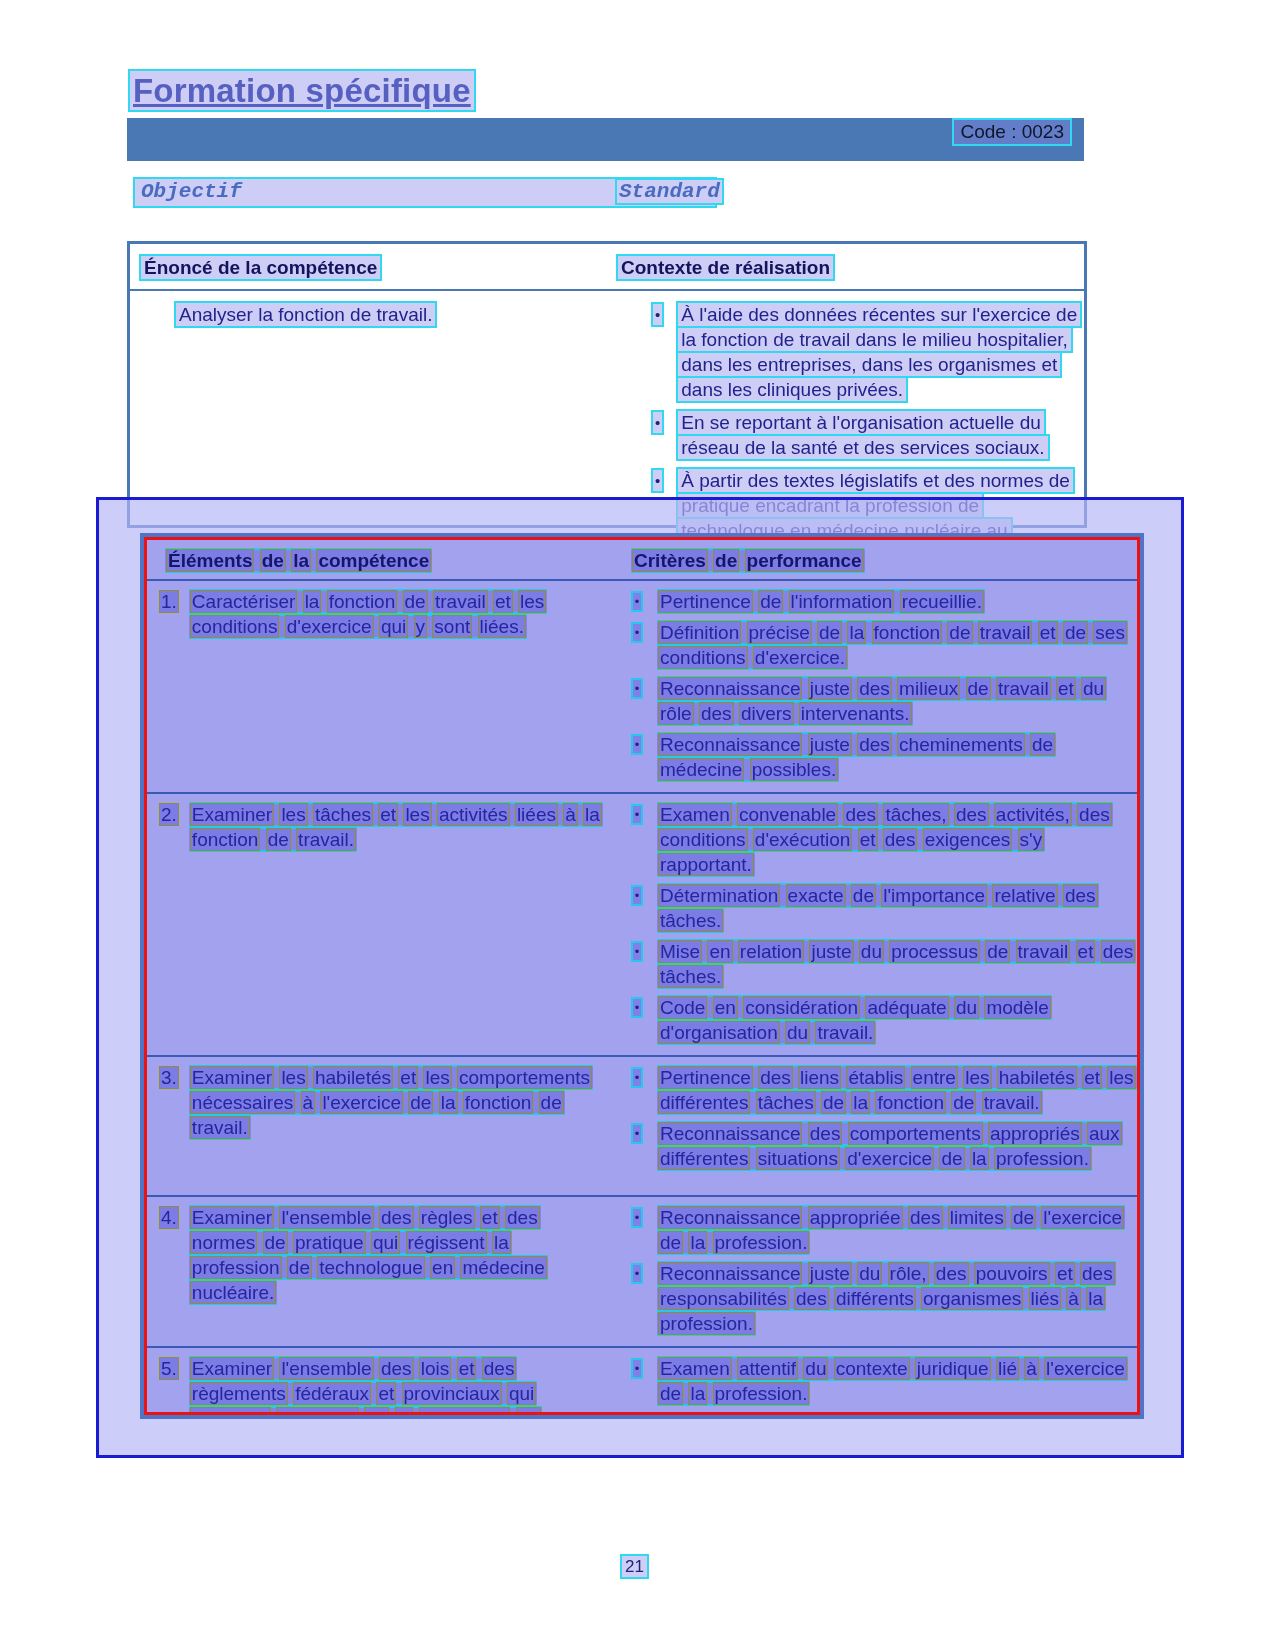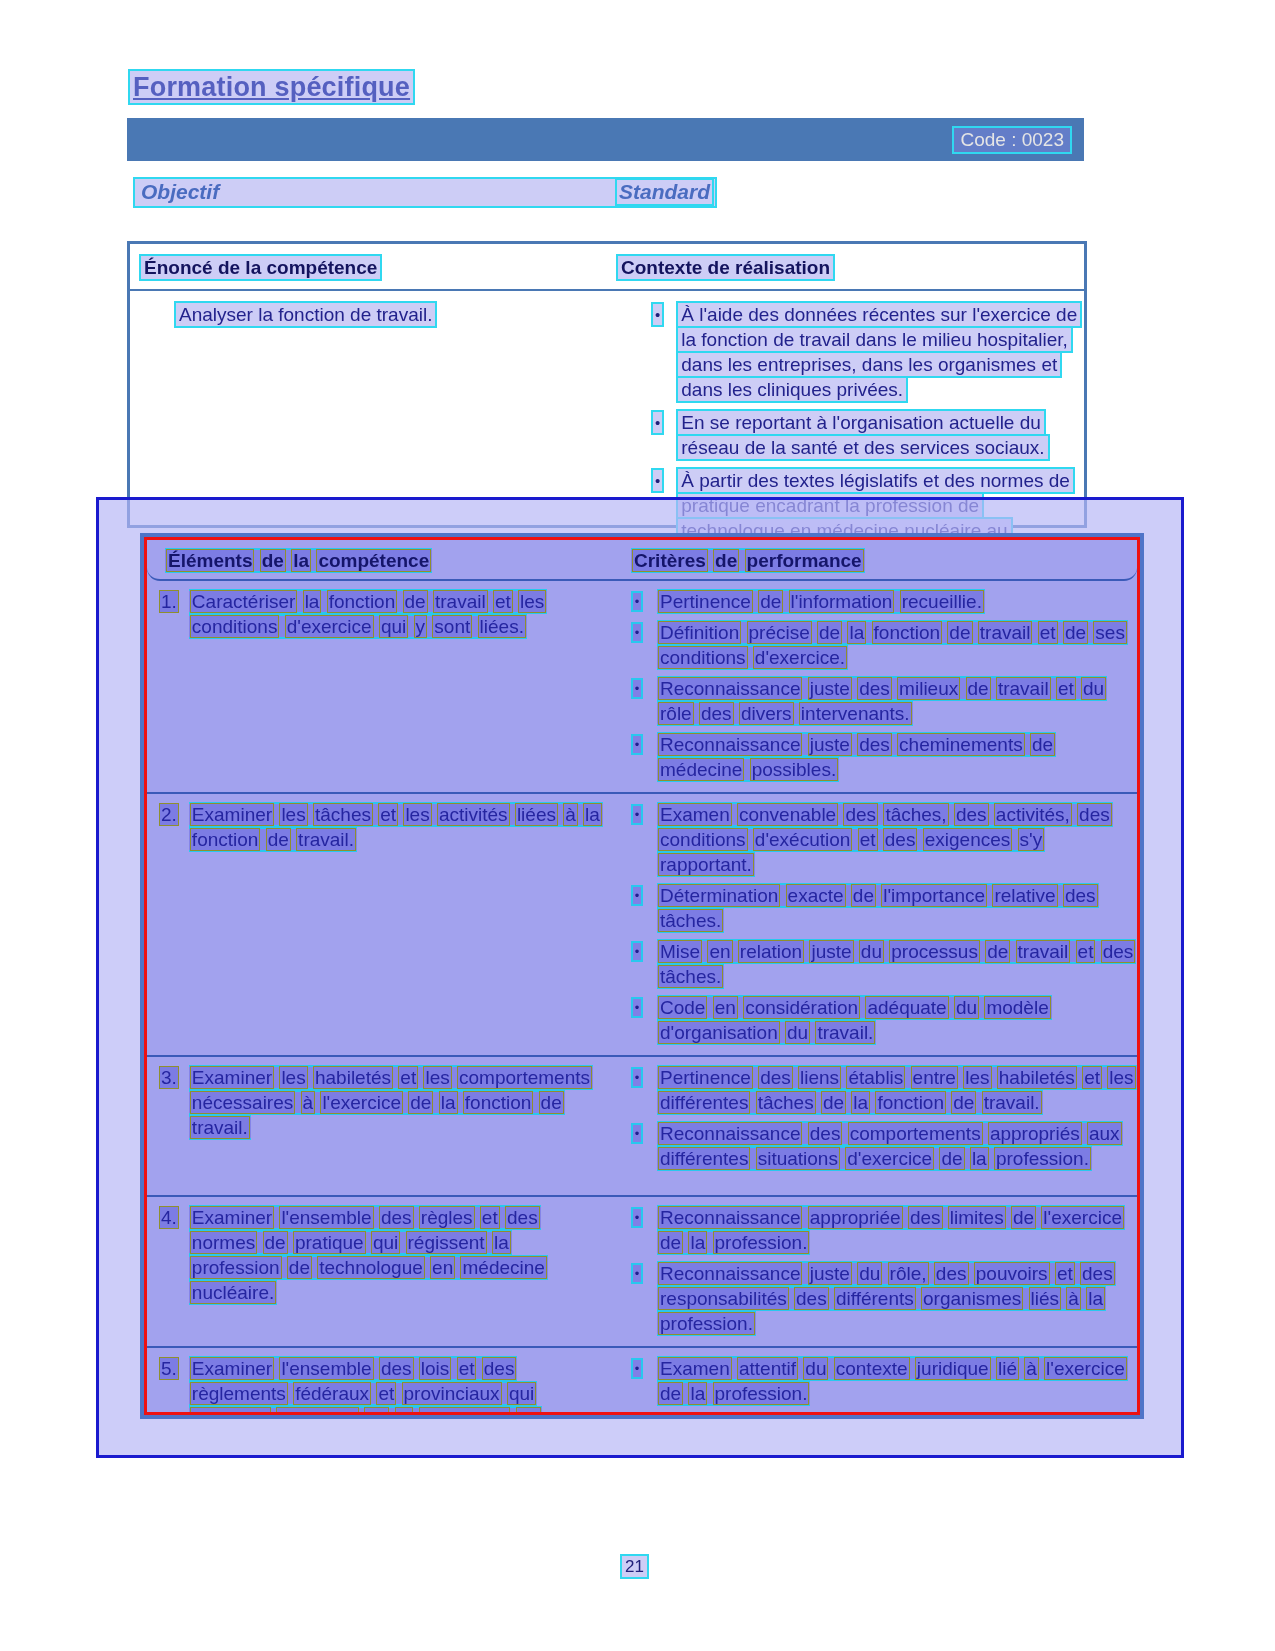--- a/index.html
+++ b/index.html
@@ -8,33 +8,33 @@
     font-family:"Liberation Sans", sans-serif;color:#22228c;overflow:hidden;
   }
   
   .hl{
     display:inline;background:#cdcdf6;border:2px solid #30d8f0;
     padding:1px 3px;-webkit-box-decoration-break:clone;box-decoration-break:clone;
   }
   
   .abs{position:absolute;}
   .page-title{
-    left:128px;top:72px;font-size:27px;font-weight:bold;color:#5560c0;
+    left:128px;top:72px;font-size:33px;font-weight:bold;color:#5560c0;
     text-decoration:underline;letter-spacing:0.2px;
   }
   .code-bar{
     left:127px;top:118px;width:957px;height:43px;background:#4a78b4;
   }
   .code-box{
-    position:absolute;right:12px;top:8px;font-size:19px;color:#e5e5e5;
+    position:absolute;right:12px;top:0;font-size:19px;color:#0f172a;
     background:rgba(130,130,225,0.45);border:2px solid #30d8f0;padding:1px 6px;
   }
   .obj-row{
     left:133px;top:177px;width:580px;height:27px;background:#cdcdf6;
-    border:2px solid #30d8f0;font-size:21px;font-weight:bold;font-style:italic;color:#4a6cc0;
+    border:2px solid #30d8f0;font-size:21px;font-weight:bold;font-style:italic;color:#4a6cc0;font-family:Liberation Mono, monospace;
   }
   .obj-label{position:absolute;left:6px;top:1px;}
   .std-label{position:absolute;left:480px;top:-1px;border:2px solid #30d8f0;padding:0 2px;background:#cdcdf6;}
   
   .table1{
     left:127px;top:229px;width:960px;height:287px;border:3px solid #4a78b4;
     box-sizing:border-box;font-size:19px;line-height:25px;color:#22228c;margin-top:12px;
   }
   .t1-header{
     display:grid;grid-template-columns:486px 1fr;border-bottom:2px solid #4a78b4;
@@ -59,21 +59,21 @@
   .table2{
     left:140px;top:533px;width:1004px;height:886px;border:4px solid #4f74c8;
     box-sizing:border-box;z-index:60;font-size:19px;line-height:25px;color:#2525a0;
   }
   .redframe{
     width:100%;height:100%;border:3px solid #ee1111;box-sizing:border-box;
     background:#a2a2ee;overflow:hidden;
   }
   .t2-header{
     display:grid;grid-template-columns:484px 1fr;border-bottom:2px solid #3a5ab8;
-    padding:8px 0 6px 0;font-weight:bold;color:#15156a;border-radius:13px;
+    padding:8px 0 6px 0;font-weight:bold;color:#15156a;
   }
   .t2-header .h-left{padding-left:18px;}
   .t2row{display:grid;grid-template-columns:484px 1fr;padding:8px 0 4px 0;}
   .t2row + .t2row{border-top:2px solid #3a5ab8;}
   .t2-left{display:flex;padding-left:12px;}
   .t2-left .num{flex:0 0 auto;margin-right:10px;}
   .t2-left .ltext{max-width:414px;}
   .crit{display:flex;margin-bottom:6px;}
   .crit .dot2{
     flex:0 0 auto;margin-right:14px;margin-top:2px;width:8px;height:17px;

